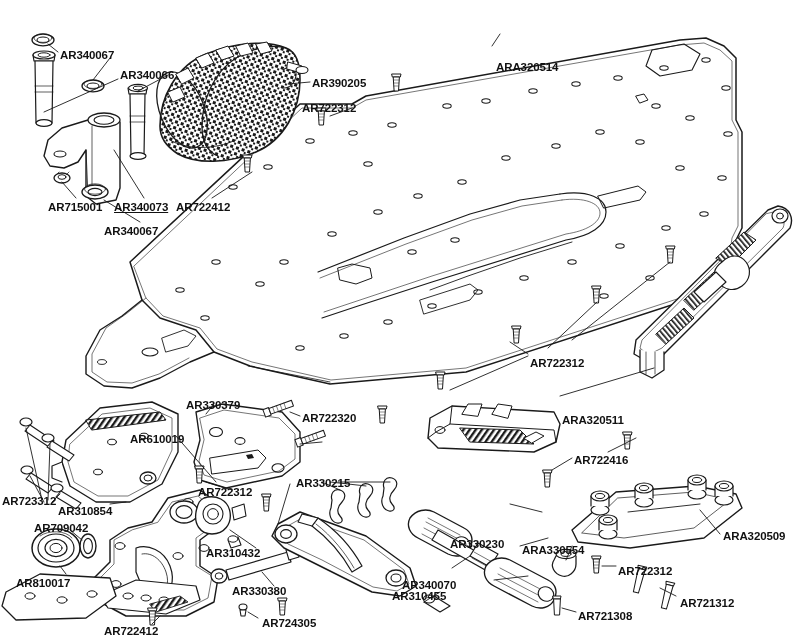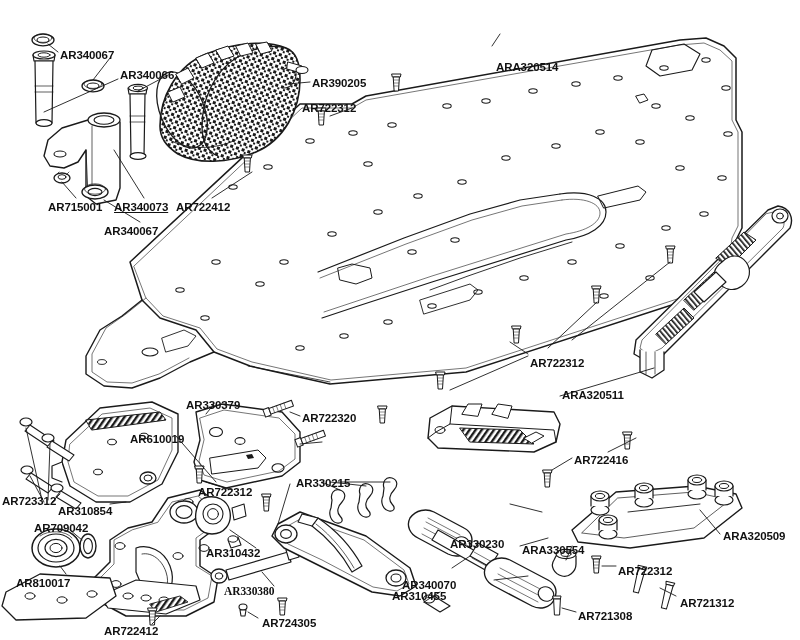--- a/index.html
+++ b/index.html
@@ -563,37 +563,37 @@
       <div class="lbl" style="left: 60px; top: 50px;">AR340067</div>
       <div class="lbl" style="left: 120px; top: 70px;">AR340066</div>
       <div class="lbl" style="left: 312px; top: 78px;">AR390205</div>
       <div class="lbl" style="left: 496px; top: 25px; margin-top: 37px;">ARA320514</div>
       <div class="lbl" style="left: 302px; top: 103px;">AR722312</div>
       <div class="lbl" style="left: 48px; top: 202px;">AR715001</div>
       <div class="lbl" style="left: 114px; top: 202px; text-decoration: underline;">AR340073</div>
       <div class="lbl" style="left: 176px; top: 202px;">AR722412</div>
       <div class="lbl" style="left: 104px; top: 226px;">AR340067</div>
       <div class="lbl" style="left: 530px; top: 358px;">AR722312</div>
-      <div class="lbl" style="left: 562px; top: 390px;">ARA320511</div>
+      <div class="lbl" style="left: 562px; top: 415px;">ARA320511</div>
       <div class="lbl" style="left: 186px; top: 400px;">AR330379</div>
       <div class="lbl" style="left: 302px; top: 413px;">AR722320</div>
       <div class="lbl" style="left: 130px; top: 434px;">AR610019</div>
       <div class="lbl" style="left: 574px; top: 455px; text-align: center;">AR722416</div>
       <div class="lbl" style="left: 296px; top: 478px;">AR330215</div>
       <div class="lbl" style="left: 198px; top: 487px;">AR722312</div>
       <div class="lbl" style="left: 2px; top: 496px;">AR723312</div>
       <div class="lbl" style="left: 58px; top: 506px;">AR310854</div>
       <div class="lbl" style="left: 450px; top: 502px; margin-top: 37px;">AR330230</div>
       <div class="lbl" style="left: 34px; top: 523px;">AR709042</div>
       <div class="lbl" style="left: 206px; top: 548px;">AR310432</div>
       <div class="lbl" style="left: 723px; top: 531px;">ARA320509</div>
       <div class="lbl" style="left: 522px; top: 545px;">ARA330554</div>
       <div class="lbl" style="left: 618px; top: 566px;">AR722312</div>
       <div class="lbl" style="left: 402px; top: 580px;">AR340070</div>
       <div class="lbl" style="left: 16px; top: 578px;">AR810017</div>
-      <div class="lbl" style="left: 224px; top: 586px; font-family: Liberation Serif, serif;">AR330380</div>
+      <div class="lbl" style="left: 232px; top: 586px;">AR330380</div>
       <div class="lbl" style="left: 392px; top: 591px;">AR310455</div>
       <div class="lbl" style="left: 680px; top: 598px;">AR721312</div>
       <div class="lbl" style="left: 578px; top: 611px;">AR721308</div>
       <div class="lbl" style="left: 262px; top: 618px;">AR724305</div>
       <div class="lbl" style="left: 104px; top: 626px;">AR722412</div>
     </div>
 </div>
 
 </body></html>

